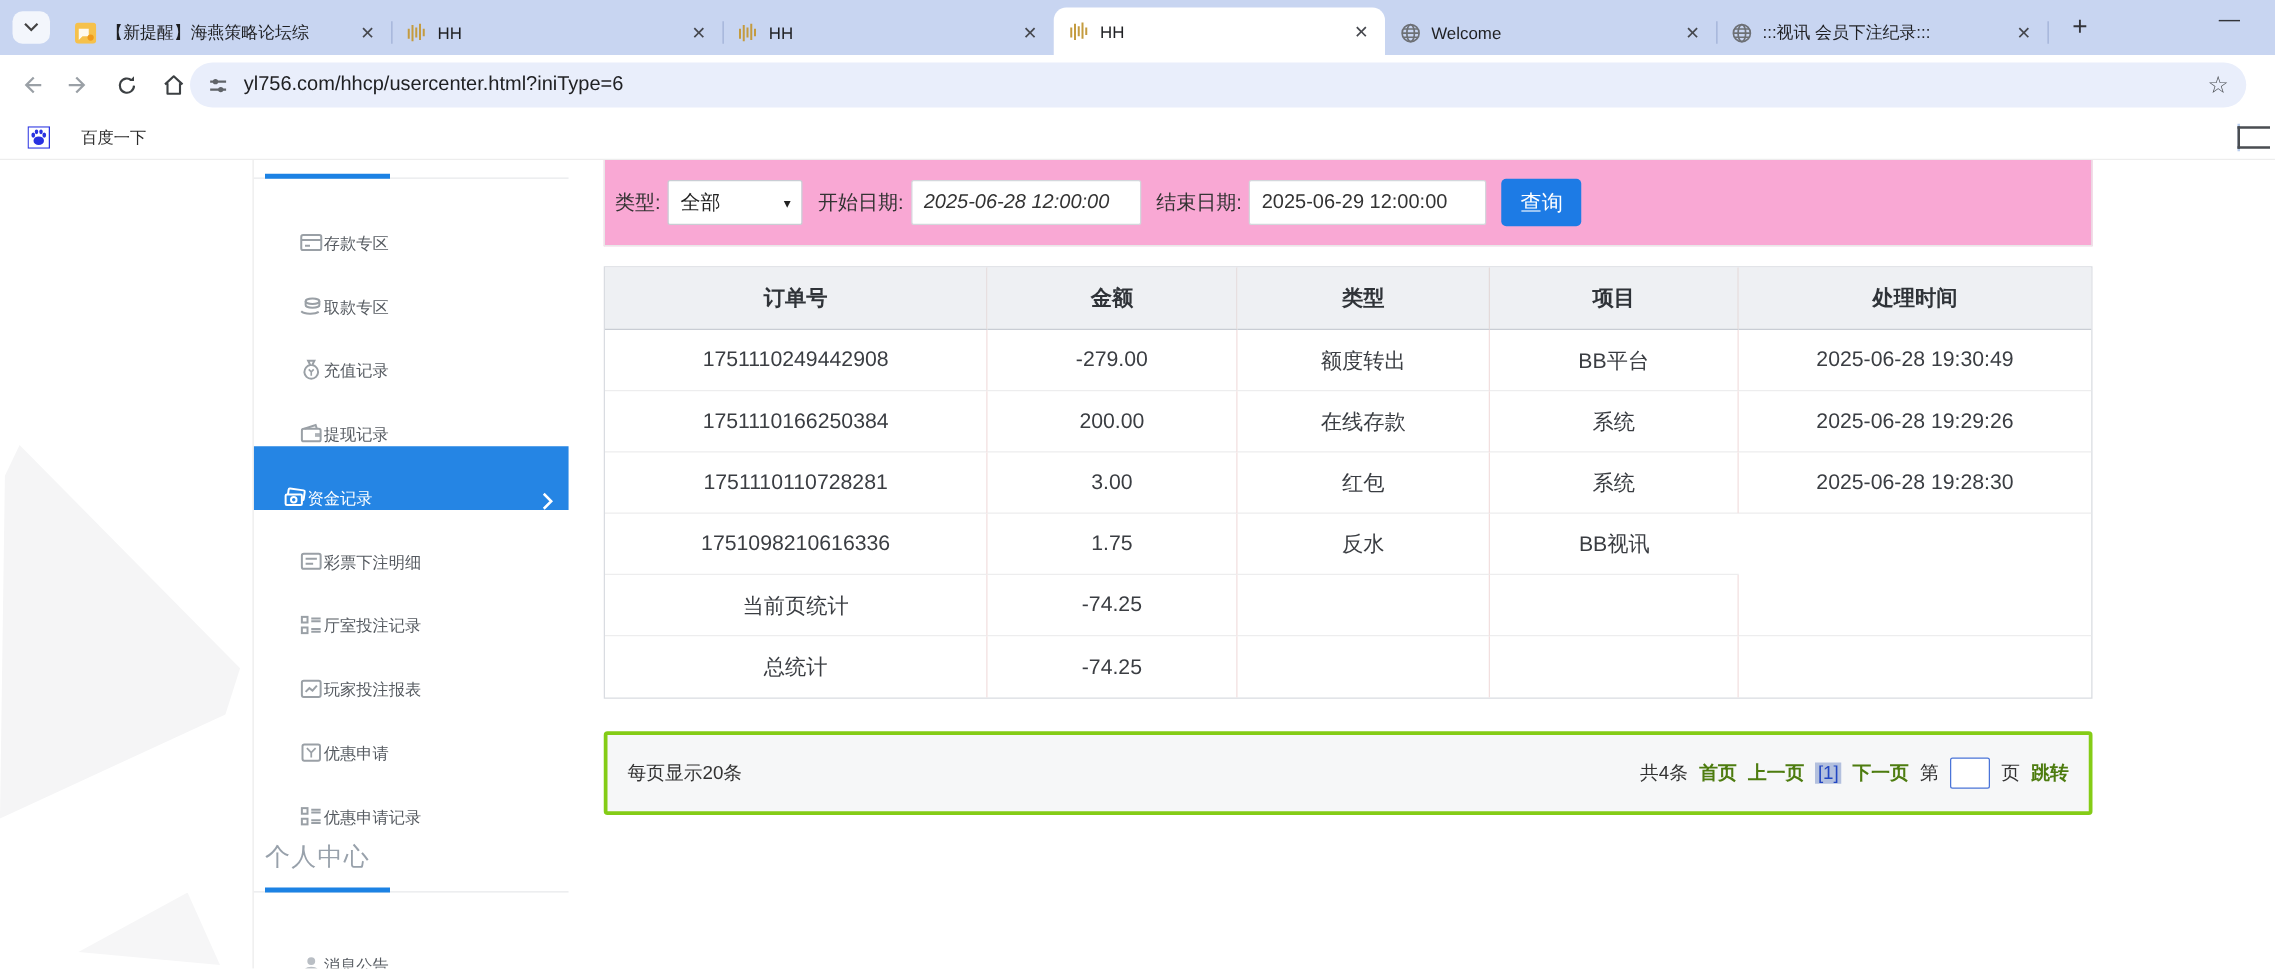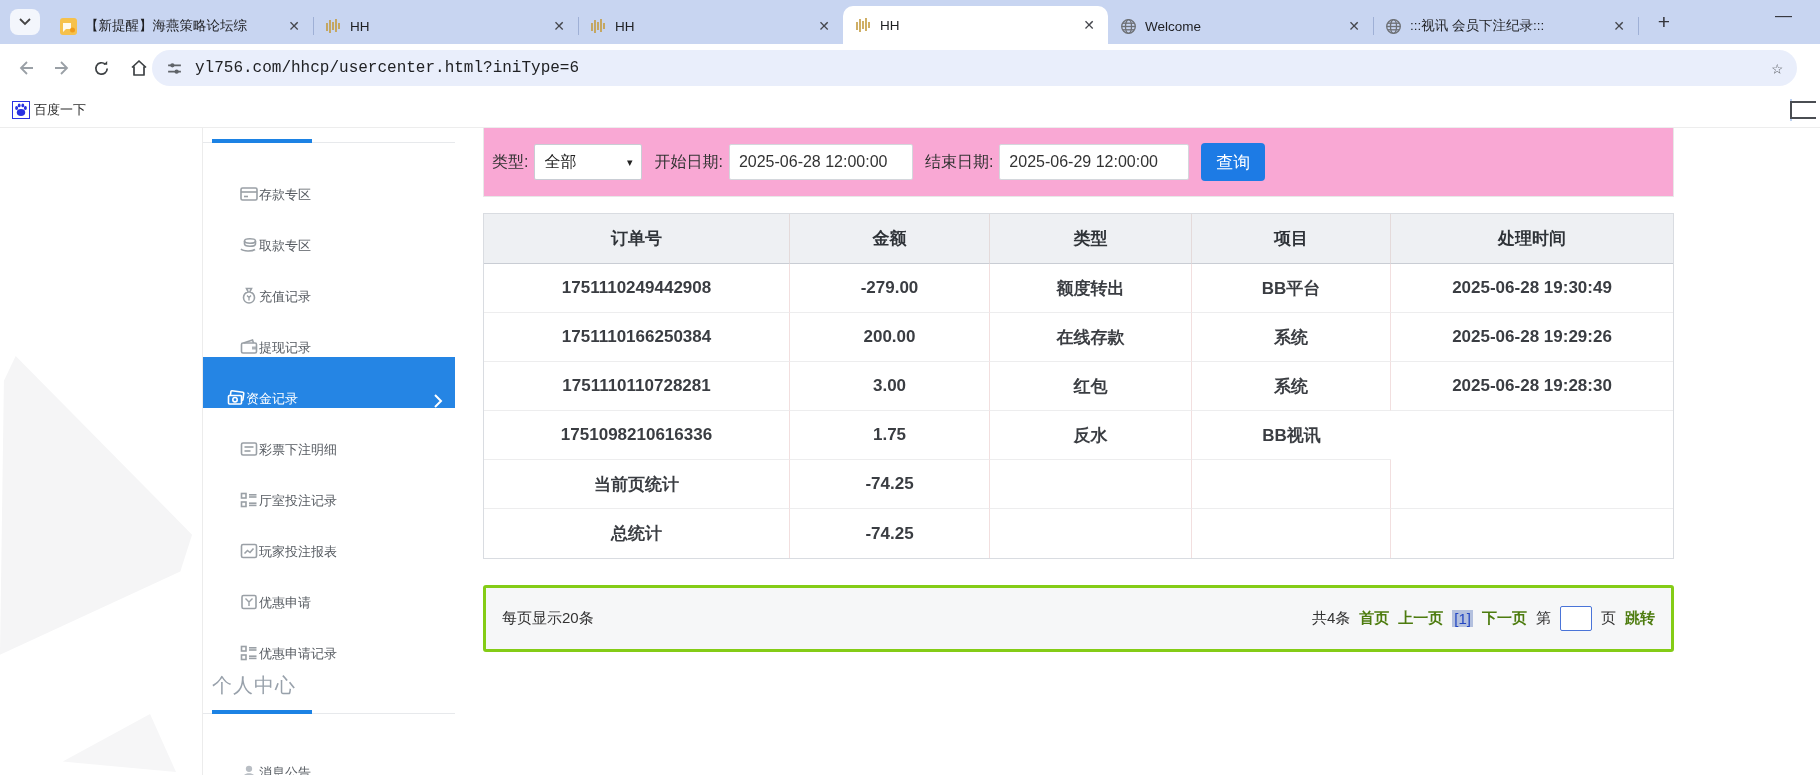--- a/index.html
+++ b/index.html
@@ -13,32 +13,32 @@
   .tab { width:265px; height:36px; display:flex; align-items:center; padding:0 10px 0 12px; gap:8px; position:relative; color:#1e1f22; }
   .tab.active { background:#fff; height:38px; border-radius:10px 10px 0 0; }
   .tab .title { flex:1; font-size:13.5px; white-space:nowrap; overflow:hidden; }
   .tab .close { font-size:14px; color:#45474d; padding:0 3px; cursor:pointer; }
   .tab .sep { position:absolute; right:-1px; top:9px; width:1px; height:18px; background:#9fb0d6; }
   .favicon { width:17px; height:17px; flex:0 0 17px; display:flex; align-items:center; justify-content:center; }
   .newtab-btn { position:absolute; left:1650px; top:8px; width:28px; height:28px; font-size:21px; color:#33343a; display:flex; align-items:center; justify-content:center; cursor:pointer; }
   .win-min { position:absolute; right:28px; top:6px; font-size:17px; color:#33343a; cursor:pointer; }
 
   
-  .toolbar { position:absolute; left:0; top:44px; width:1459px; height:48px; background:#fff; display:flex; align-items:center;font-family:Liberation Mono, monospace; }
+  .toolbar { position:absolute; left:0; top:44px; width:1459px; height:48px; background:#fff; display:flex; align-items:center; }
   .nav-ic { width:34px; height:34px; display:flex; align-items:center; justify-content:center; font-size:20px; cursor:pointer; }
   .nav-back,.nav-fwd { color:#9aa0a6; margin-left:8px; }
   .nav-fwd { margin-left:4px; }
   .nav-reload,.nav-home { color:#3c4043; margin-left:4px; }
   .omnibox { position:absolute; left:152px; top:6px; width:1645px; height:36px; background:#e9eefb; border-radius:18px; display:flex; align-items:center; padding:0 14px; }
   .omnibox .url { font-size:16px; color:#202124; margin-left:12px; flex:1; }
   .omnibox .star { font-size:19px; color:#4d5156; cursor:pointer; }
 
   
   .bookmarks { position:absolute; left:0; top:92px; width:1820px; height:36px; background:#fff; border-bottom:1px solid #ededed; display:flex; align-items:center; }
-  .bm-item { display:flex; gap:4px; margin-left:12px; cursor:pointer; }
+  .bm-item { display:flex; gap:25px; margin-left:22px; cursor:pointer; }
   .bm-item .label { font-size:13px; color:#2b2b2b; }
   .bm-right-sep { position:absolute; right:28px; top:7px; width:2px; height:22px; background:#bcd0f0; }
   .bm-partial { position:absolute; right:4px; top:9px; width:26px; height:18px; border:2px solid #4a4d52; border-right:none; }
 
   
   .page { position:absolute; left:0; top:128px; width:1820px; height:647px; background:#fff; overflow:hidden; }
   .deco1 { position:absolute; left:0; top:228px; width:196px; height:308px; background:#f5f5f6; clip-path:polygon(8% 0%, 98% 58%, 92% 70%, 0% 97%, 2% 8%); }
   .deco2 { position:absolute; left:58px; top:586px; width:118px; height:61px; background:#f6f6f7; clip-path:polygon(78% 0, 100% 95%, 4% 78%); }
 
   
@@ -57,27 +57,27 @@
   .side-sec2 { margin-top:9px; }
   .partial-item { margin-top:17px; }
 
   
   .main { position:absolute; left:483px; top:0; width:1191px; }
   .filter-panel { height:69px; border:1px solid #e8e8e8; border-top:none; background:#f9a8d4; display:flex; align-items:center; padding-left:8px; }
   .f-label { font-size:16px; color:#333; margin-right:6px; }
   .f-select { width:108px; height:36px; background:#fff; border:1px solid #c9cdd4; border-radius:2px; display:flex; align-items:center; justify-content:space-between; padding:0 9px; font-size:16px; color:#222; cursor:pointer; margin-right:12px; }
   .f-select .car { font-size:11px; color:#222; }
   .f-input { height:36px; border:1px solid #d4d7dc; border-radius:2px; background:#fff; font-size:16px; color:#333; padding:0 9px; font-family:"Liberation Sans","DejaVu Sans",sans-serif; margin-right:12px; }
-  .f-input.start { width:184px; }
+  .f-input.start { width:184px;font-style:italic; }
   .f-input.end { width:190px; }
   .f-btn { width:64px; height:38px; background:#1d7be5; color:#fff; border:none; border-radius:4px; font-size:17px; cursor:pointer; font-family:inherit; }
 
   .data-table { margin-top:16px; border:1px solid #d9dce1; }
   .t-row { display:grid; grid-template-columns:306px 200px 202px 199px 282px; }
-  .t-cell { height:49px; display:flex; align-items:center; justify-content:center; font-size:17px; color:#3a3d42; border-right:1px solid #f2dfdf; border-bottom:1px solid #ededee;font-weight:bold; }
+  .t-cell { height:49px; display:flex; align-items:center; justify-content:center; font-size:17px; color:#3a3d42; border-right:1px solid #f2dfdf; border-bottom:1px solid #ededee; }
   .t-cell:last-child { border-right:none; }
   .t-row:last-child .t-cell { border-bottom:none; }
   .t-head .t-cell { height:50px; background:#eef0f3; font-weight:bold; color:#2f3338; border-bottom:1px solid #c9cdd4; border-right:1px solid #e4dada; }
   .t-head .t-cell:last-child { border-right:none; }
 
   .pager { margin-top:26px; height:67px; background:#f6f7f8; border:3px solid #84cc16; border-radius:3px; display:flex; align-items:center; justify-content:space-between; padding:0 16px; }
   .pager .left { font-size:15px; color:#333; }
   .pager .right { display:flex; align-items:center; gap:9px; font-size:15px; color:#333; }
   .pg-link { color:#4d7c0f; cursor:pointer; text-decoration:none;font-weight:bold; }
   .pg-cur { background:#b3c0de; color:#2246c2; padding:0 2px; cursor:default; }

